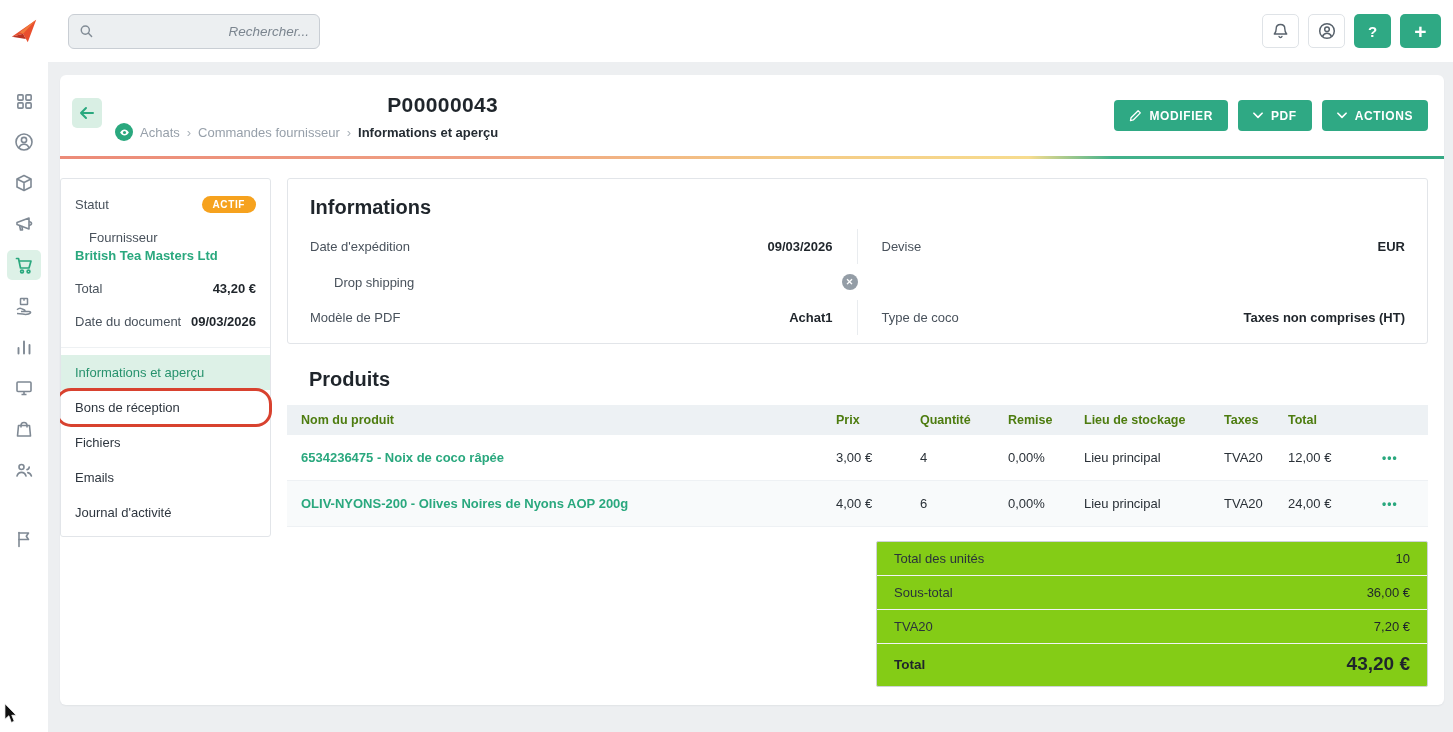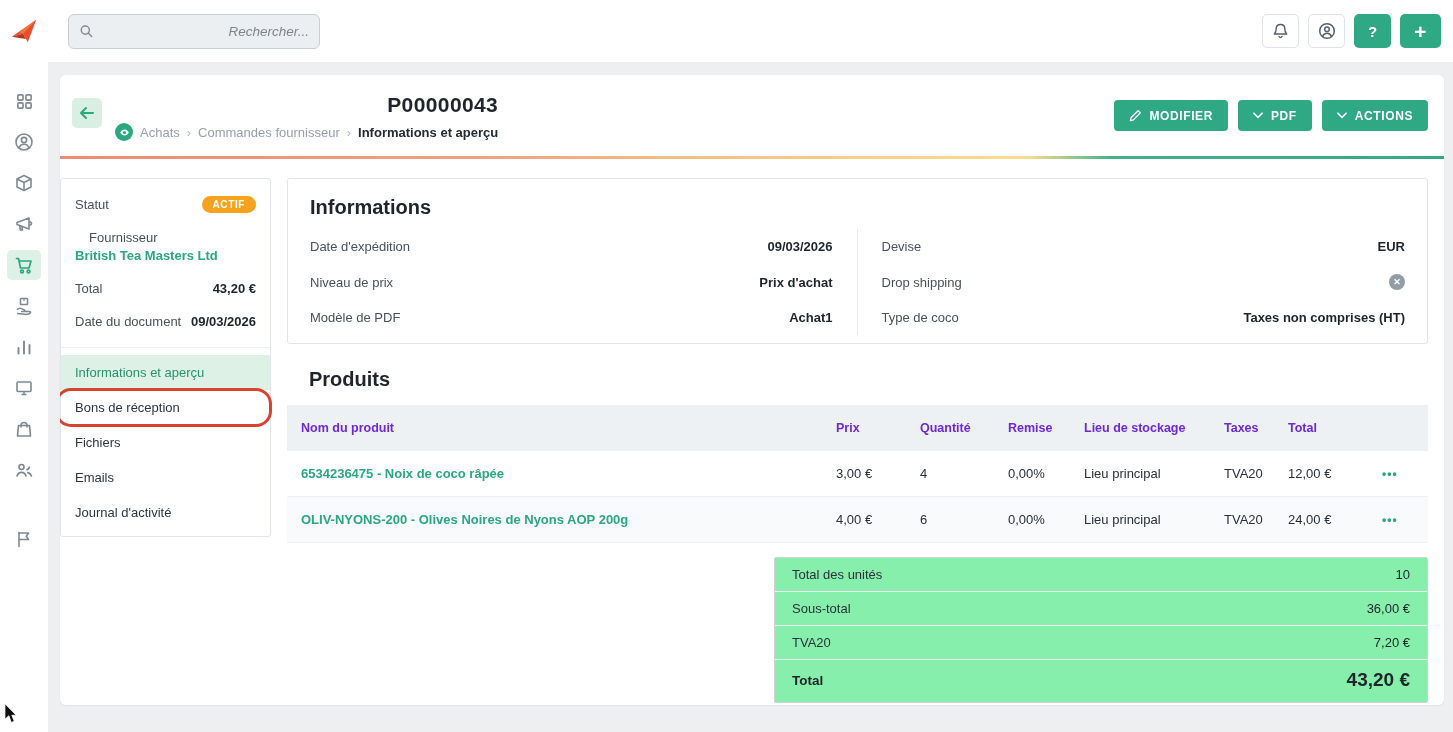--- a/index.html
+++ b/index.html
@@ -66,28 +66,28 @@
   .i-cell { display:flex; justify-content:space-between; align-items:center; font-size:13px; padding:10px 0; }
   .i-cell.l { padding-right:24px; border-right:1px solid #e9ecef; }
   .i-cell.r { padding-left:24px; }
   .i-label { color:#49525c; }
   .i-value { font-weight:bold; color:#1f252b; text-align:right; }
   .ds-off { width:16px; height:16px; border-radius:50%; background:#949da6; color:#fff; font-size:9px; font-weight:bold; display:flex; align-items:center; justify-content:center; }
   
   .products { margin-top:24px; }
   .products .section-title { padding-left:22px; }
   .ptable { width:100%; border-collapse:collapse; margin-top:14px; font-size:13px; table-layout:fixed; }
-  .ptable th { background:#edf1f4; color:#6d28d9; font-weight:bold; font-size:12.5px; text-align:left; padding:16px 10px; white-space:nowrap; overflow:hidden; }
+  .ptable th { background:#edf1f4; color:#4d7c0f; font-weight:bold; font-size:12.5px; text-align:left; padding:8px 10px; white-space:nowrap; overflow:hidden; }
   .ptable th:first-child, .ptable td:first-child { padding-left:14px; }
   .ptable td { padding:15px 10px; border-bottom:1px solid #eef1f4; color:#2a3138; white-space:nowrap; overflow:hidden; }
   .ptable tr.alt td { background:#f8fafb; }
   .pname { color:#2aa87e; font-weight:bold; cursor:pointer; }
   .row-menu { color:#2aa87e; font-weight:bold; font-size:12px; letter-spacing:1px; cursor:pointer; }
   
-  .totals-box { width:654px; margin:14px 0 0 auto; border:1px solid #ced3d8; border-radius:2px; background:#86efac; }
+  .totals-box { width:552px; margin:14px 0 0 auto; border:1px solid #ced3d8; border-radius:2px; background:#84cc16; }
   .t-row { display:flex; justify-content:space-between; align-items:center; padding:9px 17px; font-size:13px; color:#2a323b; border-bottom:1px solid #f1f3f5; }
   .t-row:last-child { border-bottom:none; }
   .t-val { color:#1f252b; }
   .t-row.grand { padding:9px 17px 11px; }
   .t-row.grand .t-lab { font-weight:bold; font-size:13.5px; color:#1f252b; }
   .t-row.grand .t-val { font-weight:bold; font-size:19px; }
   
   .mouse-cursor { position:absolute; left:4px; top:703px; z-index:9; }
 </style>
 </head>
@@ -323,24 +323,20 @@
               <div class="i-cell l">
                 <span class="i-label">Date d'expédition</span>
                 <span class="i-value">09/03/2026</span>
               </div>
               <div class="i-cell r">
                 <span class="i-label">Devise</span>
                 <span class="i-value">EUR</span>
               </div>
             </div>
             <div class="i-row">
-              <div class="i-cell l">
-                <span class="i-label">Niveau de prix</span>
-                <span class="i-value">Prix d'achat</span>
-              </div>
               <div class="i-cell r">
                 <span class="i-label">Drop shipping</span>
                 <span class="ds-off">✕</span>
               </div>
             </div>
             <div class="i-row">
               <div class="i-cell l">
                 <span class="i-label">Modèle de PDF</span>
                 <span class="i-value">Achat1</span>
               </div>

